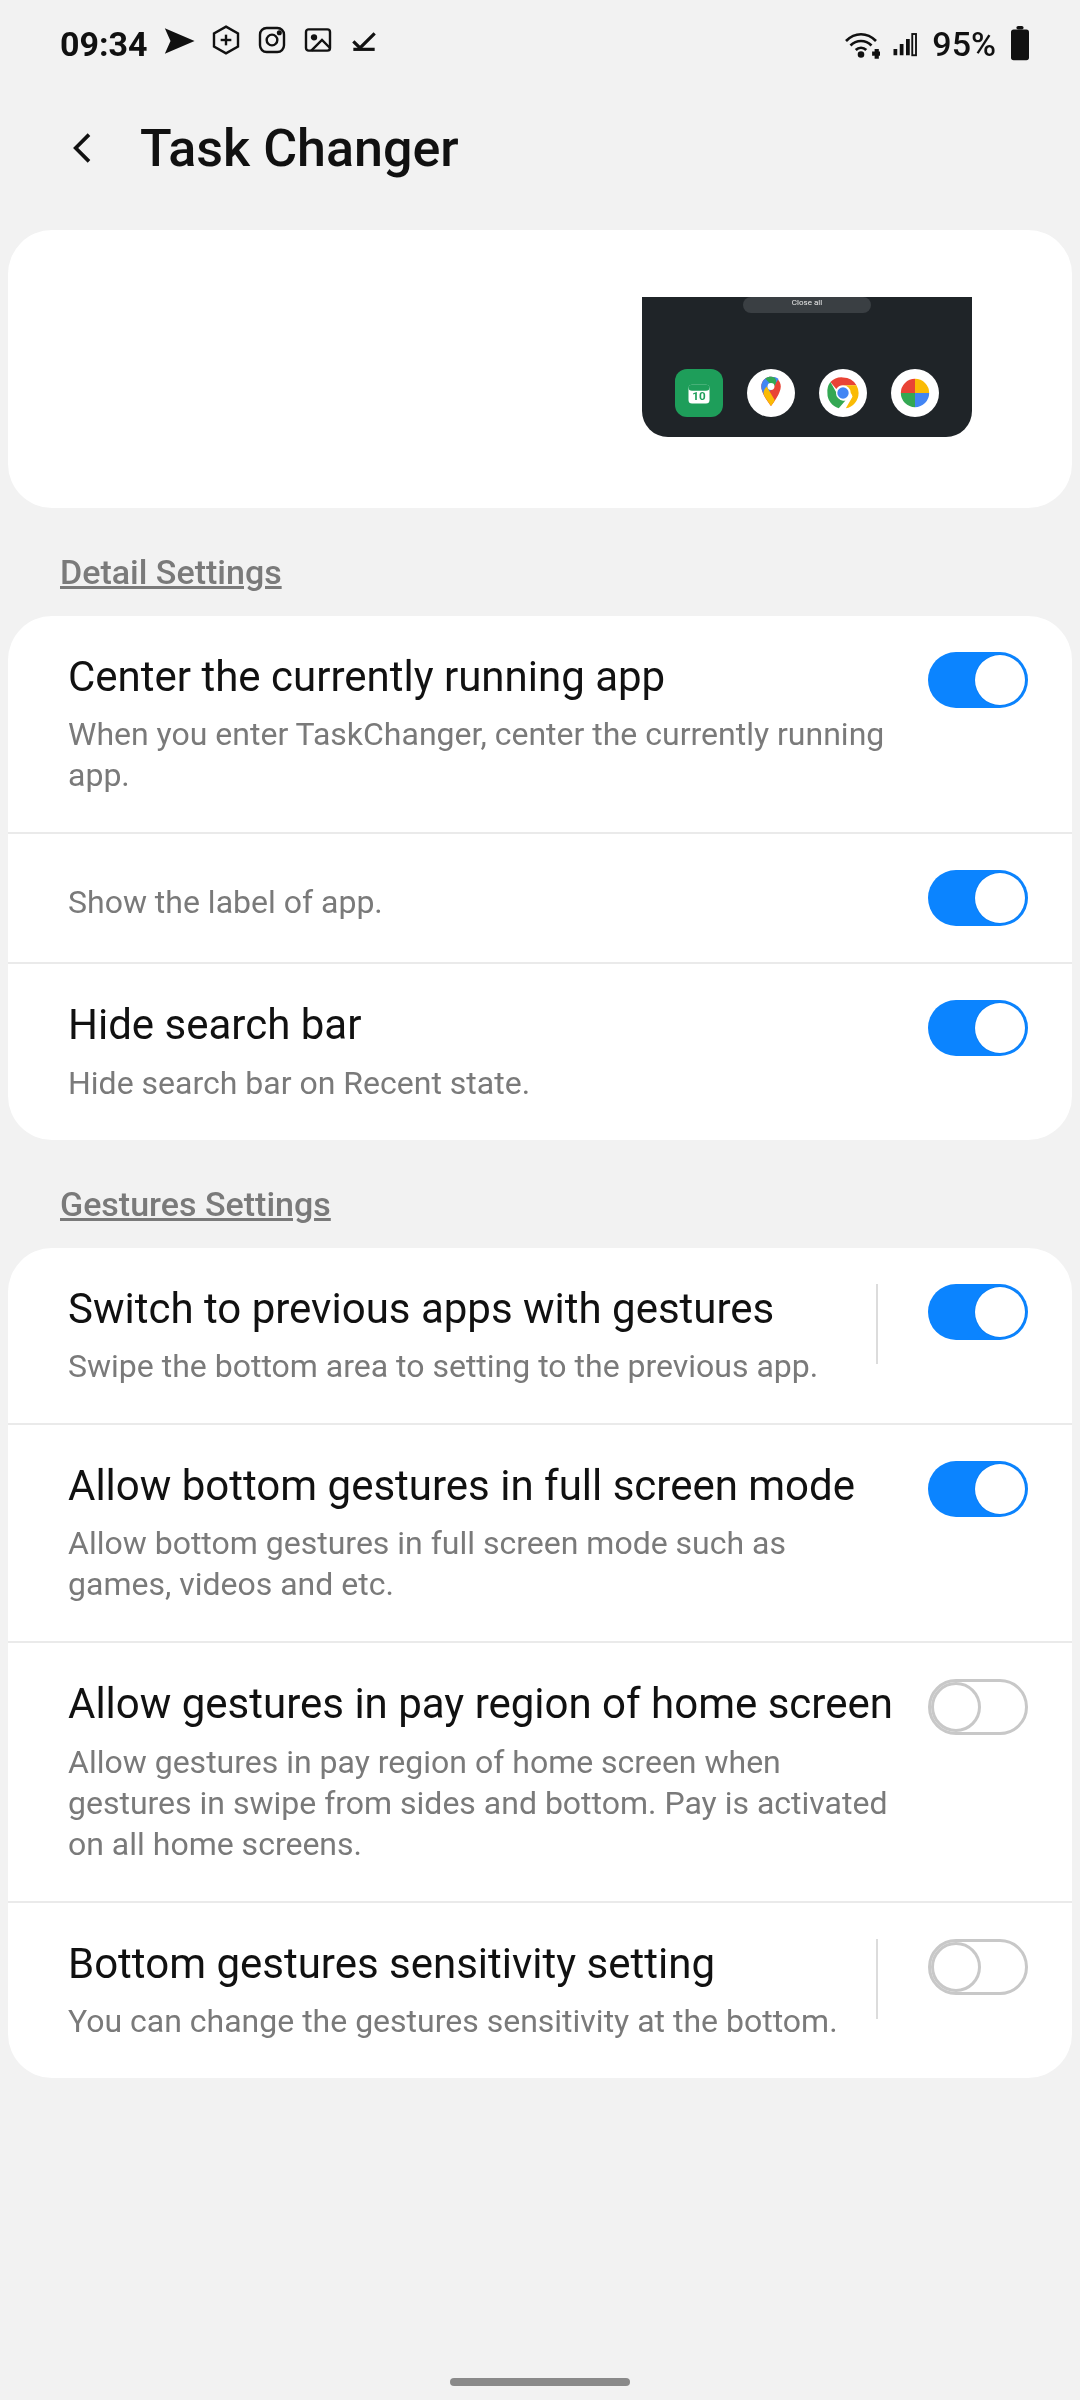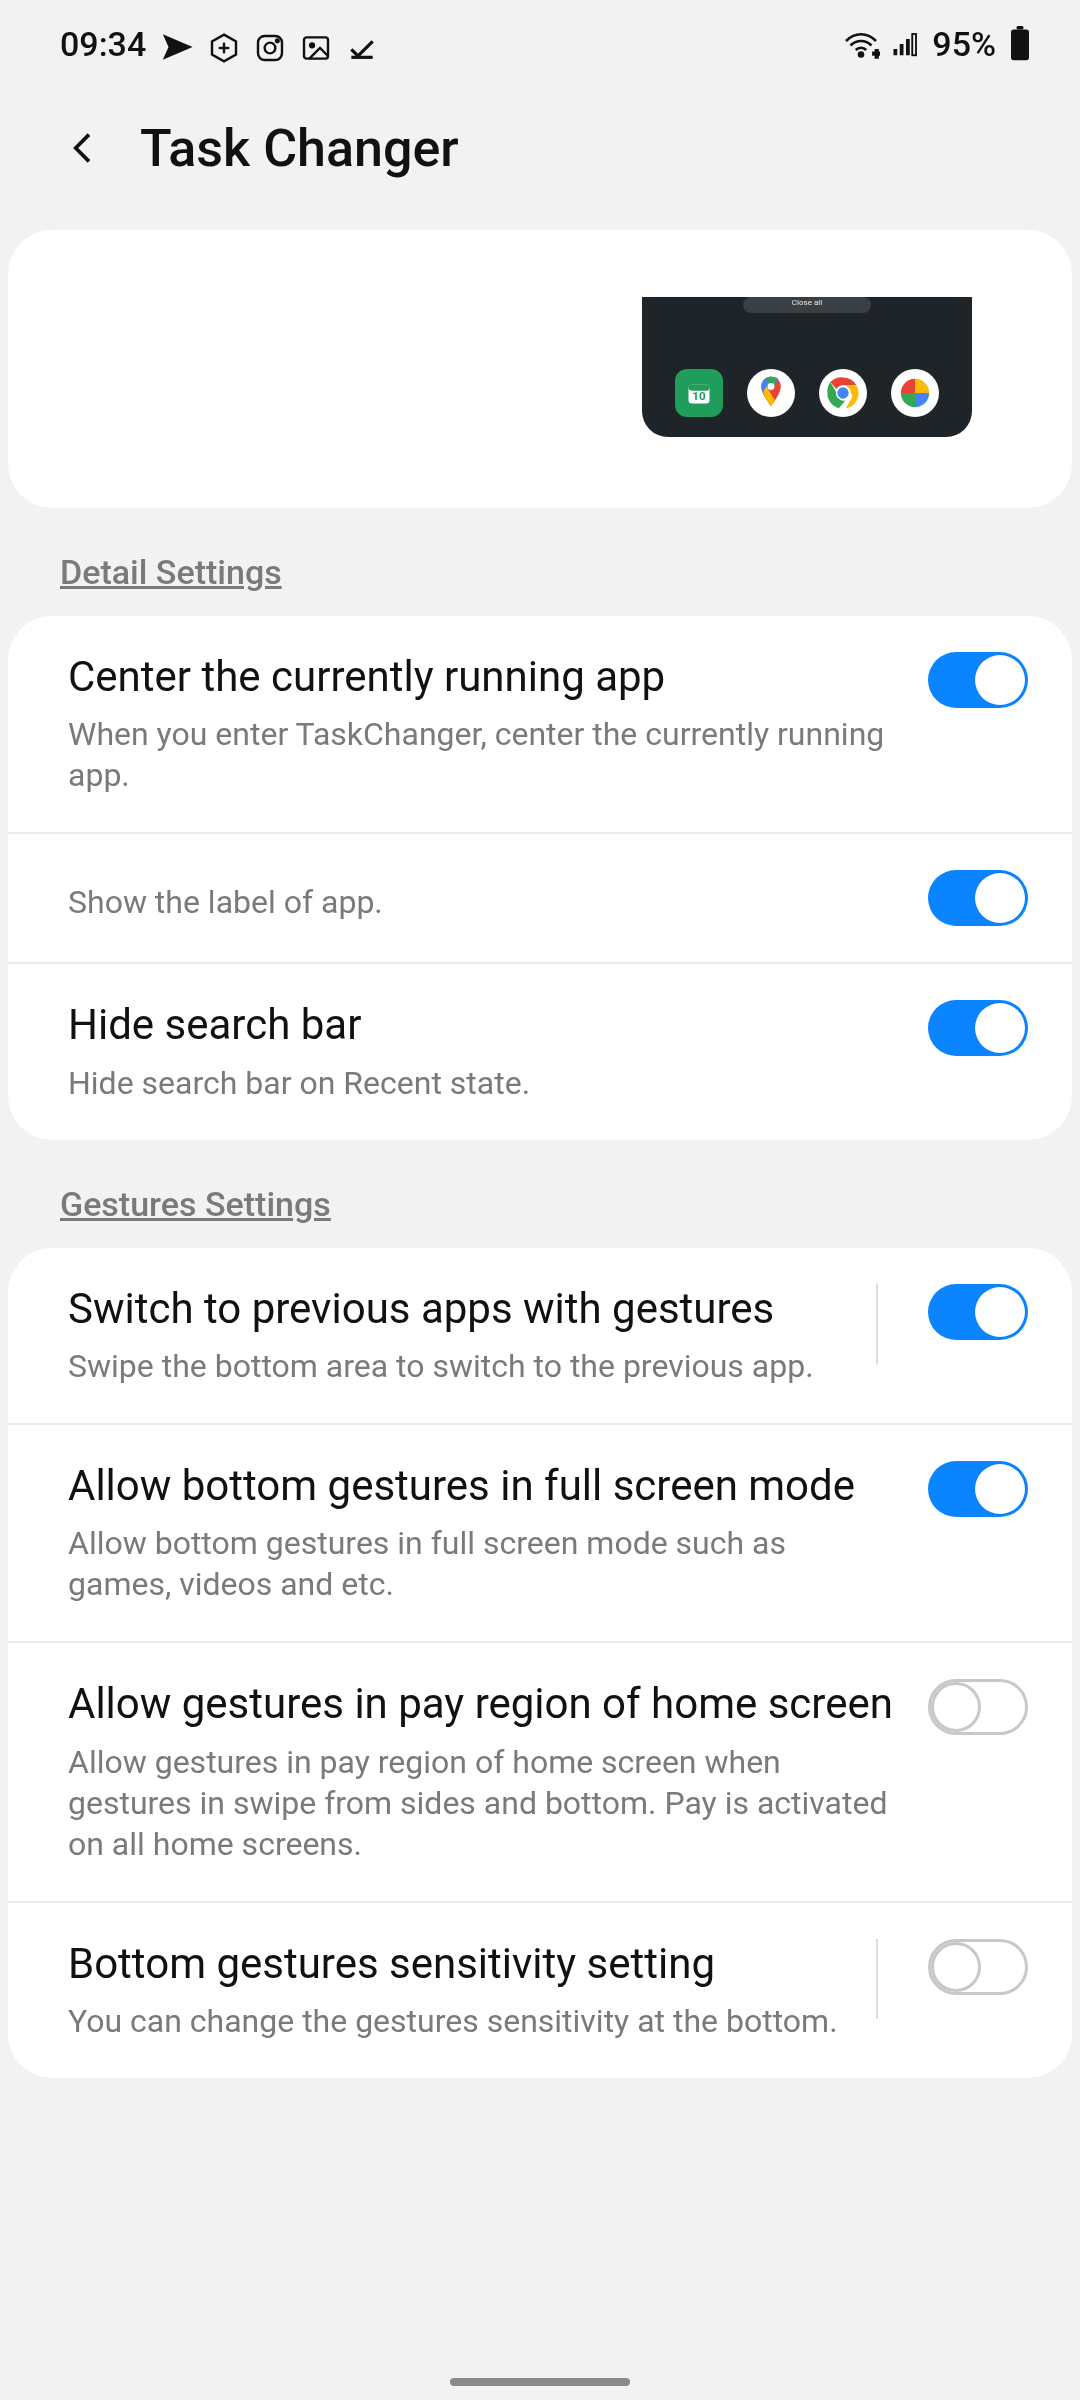--- a/index.html
+++ b/index.html
@@ -15,21 +15,21 @@
   .status-bar {
     height: 88px;
     display: flex;
     align-items: center;
     justify-content: space-between;
     padding: 0 48px 0 60px;
     font-size: 34px;
     font-weight: 500;
     color: #111;
   }
-  .status-left { display: flex; align-items: flex-end; gap: 14px; }
+  .status-left { display: flex; align-items: flex-start; gap: 14px; font-weight: bold; }
   .status-right { display: flex; align-items: center; gap: 10px; }
   .status-icon { display: inline-flex; align-items: center; justify-content: center; }
   .status-icon svg { display: block; }
   .battery-pct { font-size: 34px; }
   .battery-icon { margin-left: 2px; }
 
   
   .app-bar {
     height: 120px;
     display: flex;
@@ -283,21 +283,21 @@
         </div>
     </div>
   </div>
 
   <div class="section-label">Gestures Settings</div>
   <div class="card">
 
     <div class="setting">
       <div class="setting-text">
         <div class="setting-title">Switch to previous apps with gestures</div>
-        <div class="setting-desc">Swipe the bottom area to switch to the previous app.</div>
+        <div class="setting-desc">Swipe the bottom area to setting to the previous app.</div>
       </div>
       <div class="vsep"></div>
       <div class="switch on">
           <div class="knob"></div>
         </div>
     </div>
 
     <div class="setting">
       <div class="setting-text">
         <div class="setting-title">Allow bottom gestures in full screen mode</div>

